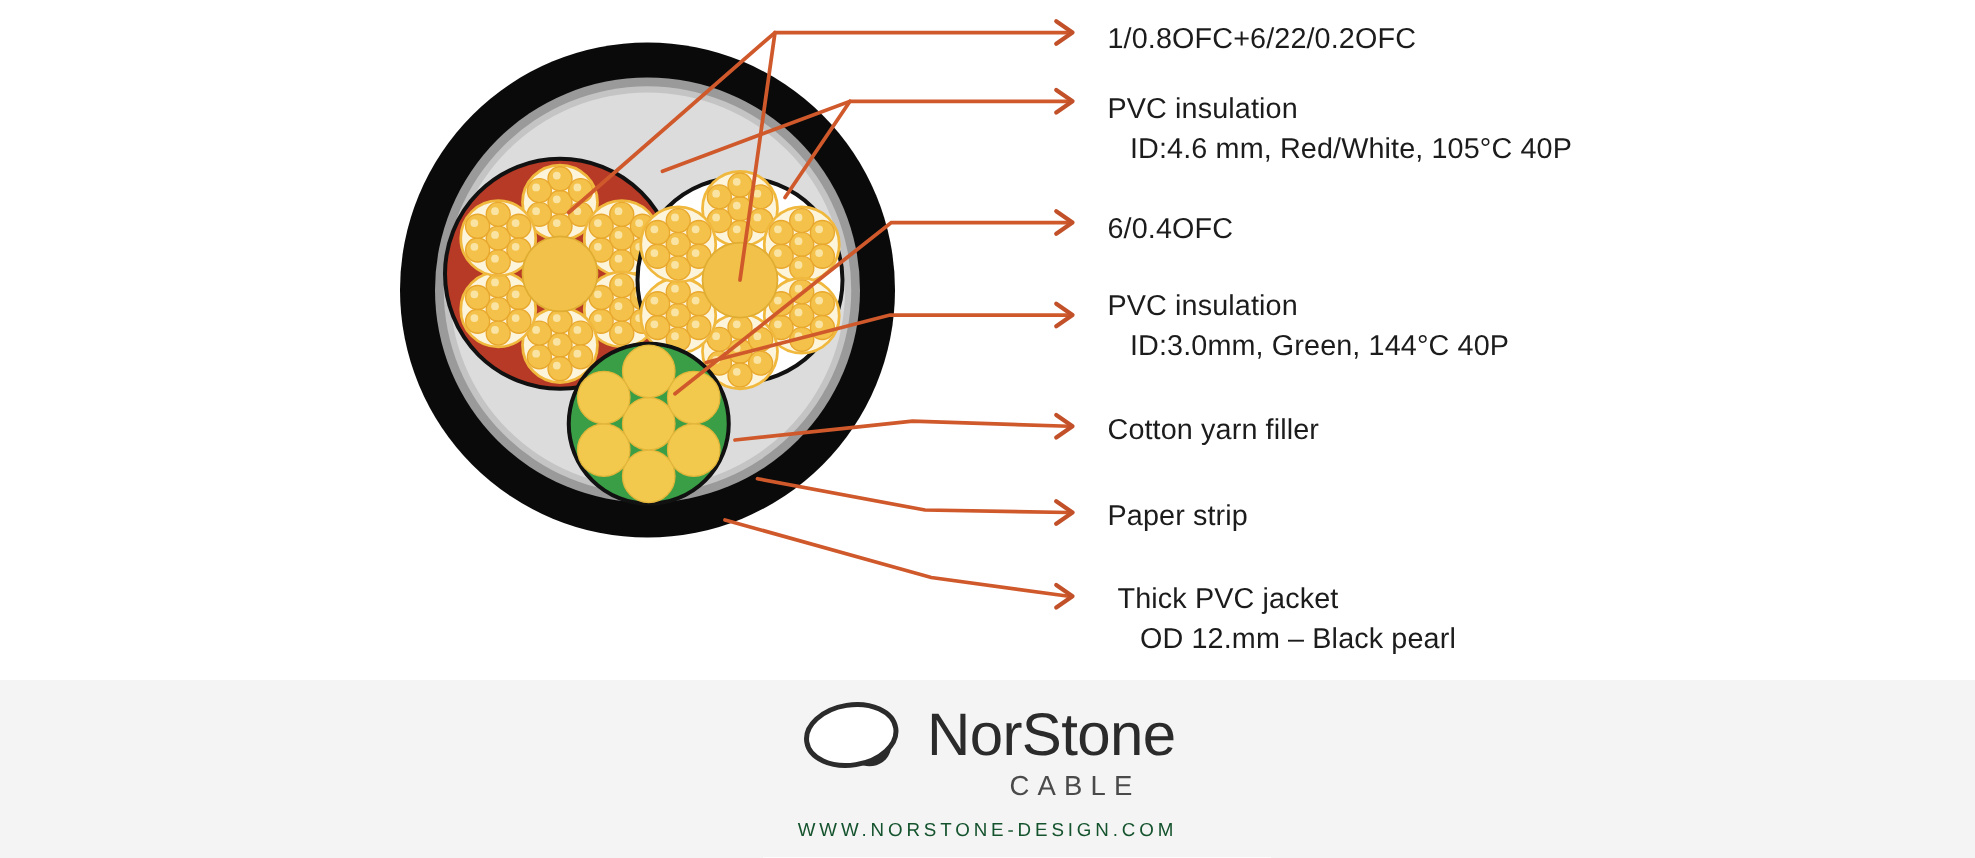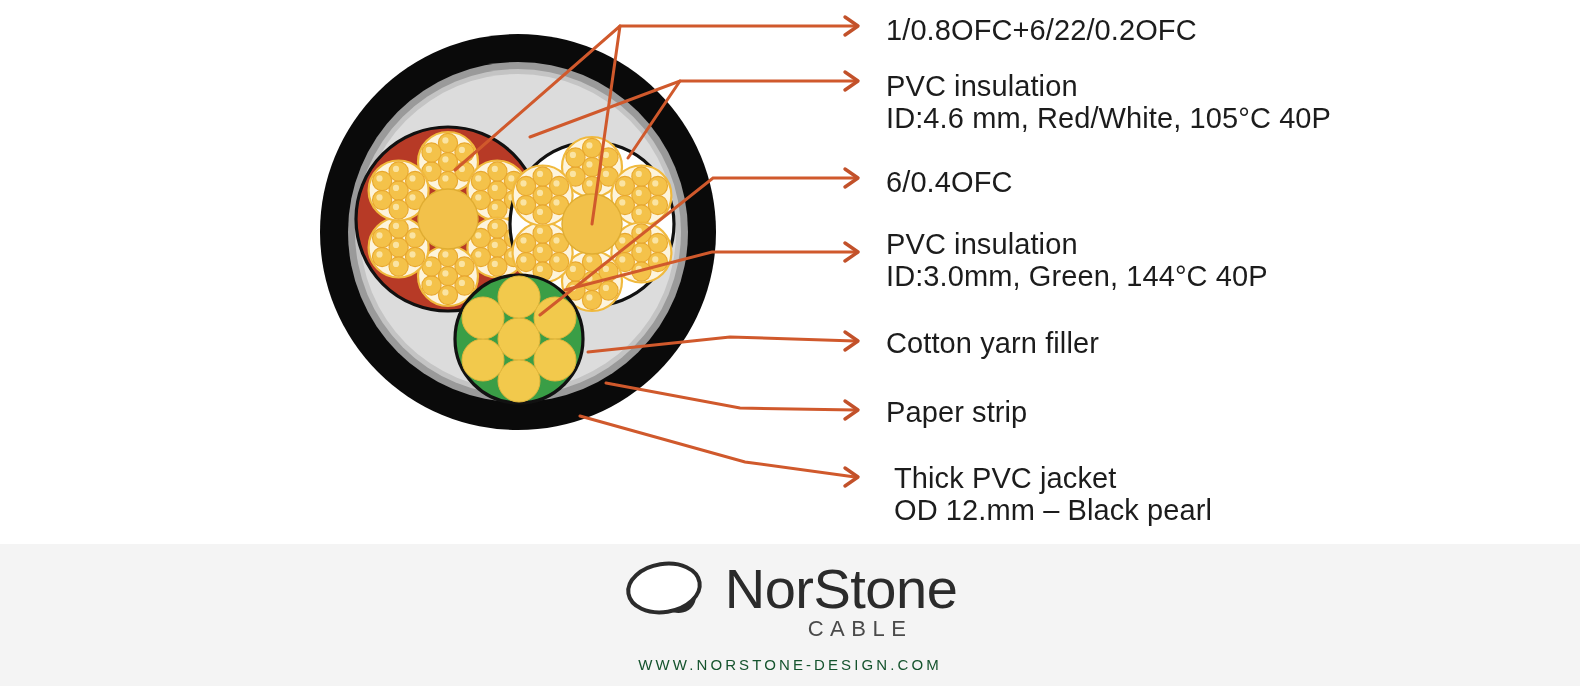--- a/index.html
+++ b/index.html
@@ -15,42 +15,42 @@
   #diagram-area {
     position: absolute; left: 0; top: 0; width: 1580px; height: 544px;
     background: #ffffff;
   }
   #cable-svg { position: absolute; left: 0; top: 0; }
 
   
   .callout {
     position: absolute;
     color: #1c1c1c;
-    font-size: 29px;
+    font-size: 23px;
     line-height: 32px;
     white-space: nowrap;
     letter-spacing: 0.1px;
     font-weight: 400;
   }
-  .callout .line2 { display:block; }
+  .callout .line2 { display:block;margin-left:18px; }
 
   
   #footer {
     position: absolute; left: 0; top: 544px;
     width: 1580px; height: 142px;
     background: #f4f4f4;
   }
   #brand {
     position: absolute; left: 0; top: 14px; width: 1580px;
     display: flex; flex-direction: column; align-items: center;
   }
   #brand-row { display: flex; align-items: center; gap: 10px; }
   #logo-mark { display:block; }
   #brand-name {
-    font-size: 56px; color: #2b2b2b; font-weight: 400;
+    font-size: 48px; color: #2b2b2b; font-weight: 400;
     letter-spacing: -0.5px; line-height: 58px;
   }
   #brand-sub {
     font-size: 22px; color: #4a4a4a; letter-spacing: 6.5px;
     margin-top: -4px; margin-left: 140px; font-weight: 400;
   }
   #brand-url {
     position: absolute; top: 112px; width: 1580px; text-align: center;
     font-size: 15px; color: #14532d; letter-spacing: 3.1px; font-weight: 400;
   }

